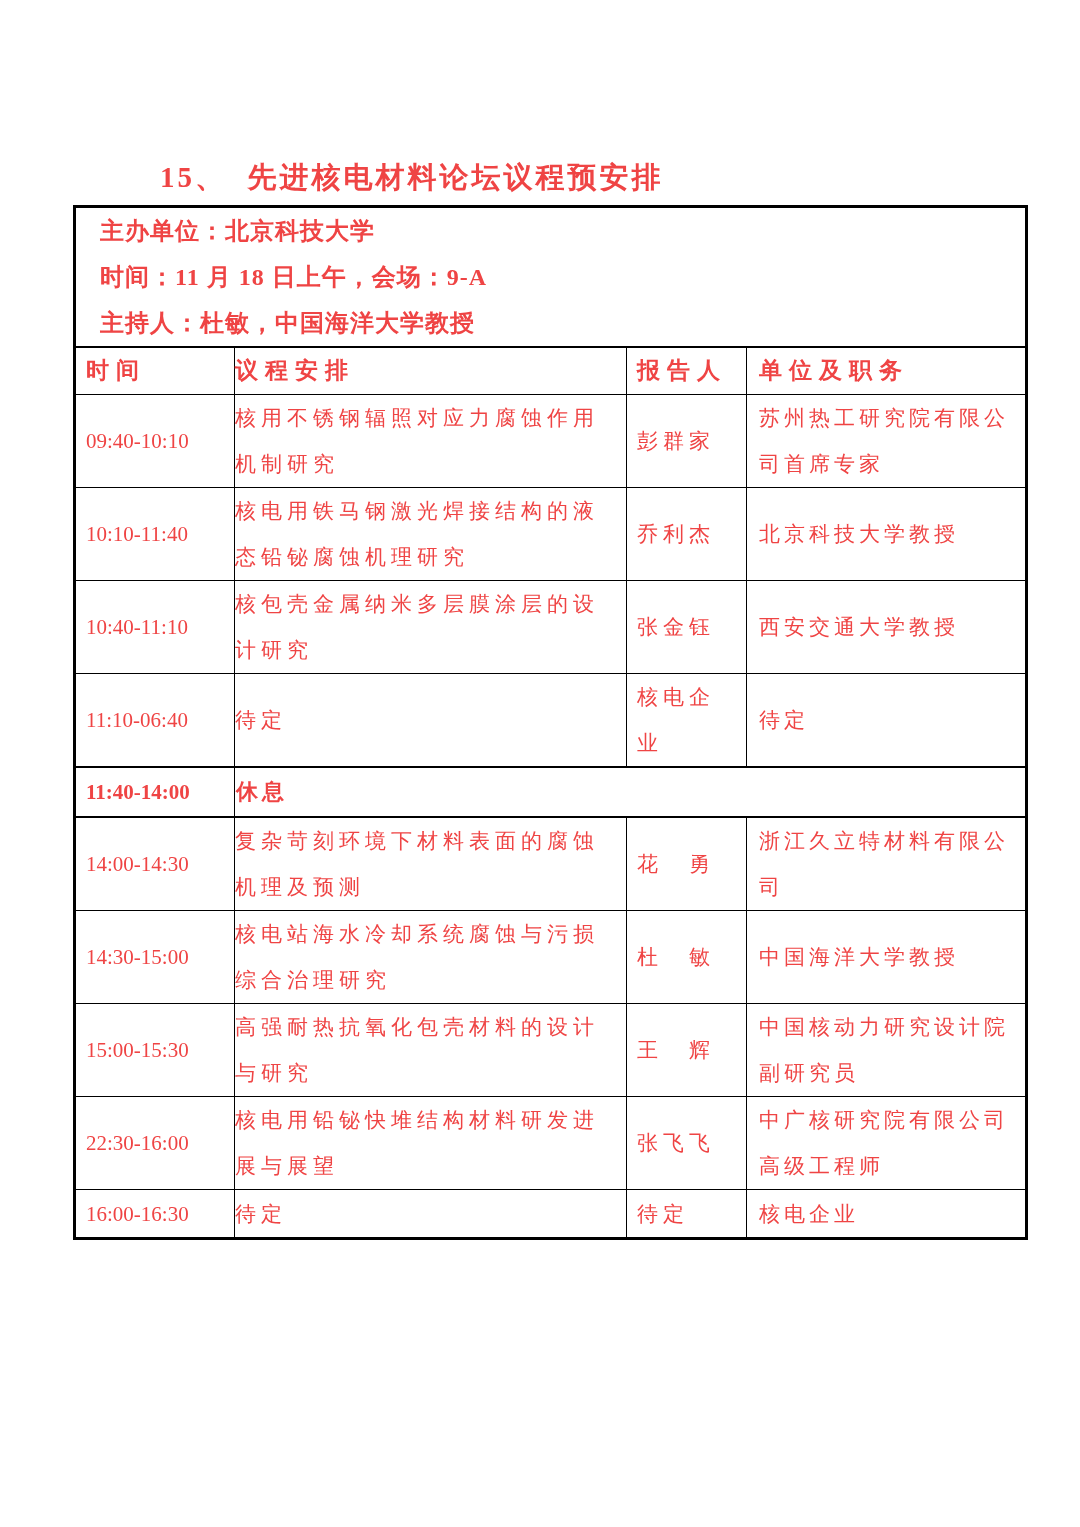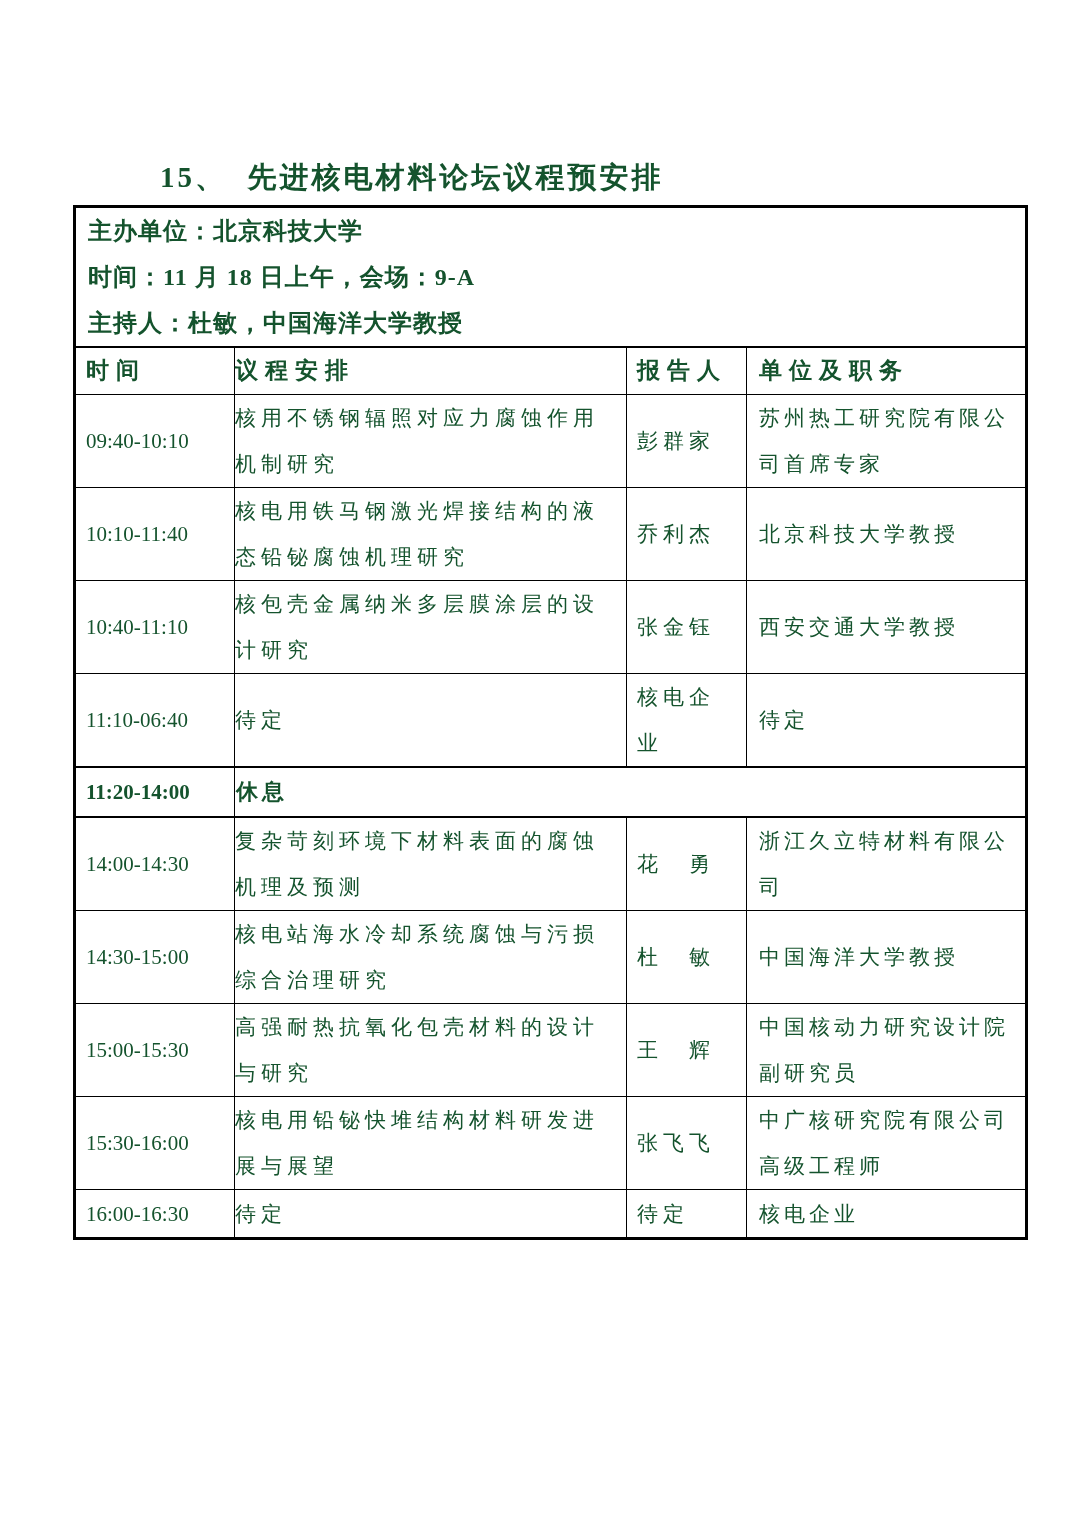--- a/index.html
+++ b/index.html
@@ -1,37 +1,37 @@
 <!DOCTYPE html>
 <html><head>
 <meta charset="utf-8">
 <style>
   html,body{margin:0;padding:0;background:#fff;}
   .page{
     position:relative;width:1080px;height:1471px;background:#ffffff;
-    font-family:"Liberation Serif","DejaVu Serif",serif;color:#14532d;
+    font-family:"Liberation Serif","DejaVu Serif",serif;color:#ef4444;
     overflow:hidden;
   }
   .doc-title{
     position:absolute;left:160px;top:158px;
     font-size:29px;font-weight:bold;letter-spacing:3px;white-space:pre;
   }
   table.agenda{
     position:absolute;left:73px;top:205px;width:952px;
     border-collapse:collapse;table-layout:fixed;
     border:3px solid #000;
   }
   td{
     border:1px solid #000;vertical-align:middle;
     font-size:21px;line-height:46px;word-break:break-all;
   }
   
   td.section{
     font-weight:bold;font-size:24px;letter-spacing:1px;
-    padding:0 0 0 12px;border-bottom:2px solid #000;
+    padding:0 0 0 24px;border-bottom:2px solid #000;
   }
   td.section .line{line-height:46px;}
   
   td.colhead{
     font-weight:bold;font-size:23px;letter-spacing:7px;
   }
   
   .c-time{padding:0 4px 0 10px;margin-left:24px;}
   .c-topic{padding:0 8px 0 0;letter-spacing:5px;}
   .c-speaker{padding:0 14px 0 10px;letter-spacing:5px;}
@@ -99,21 +99,21 @@
         <td class="c-affil">西安交通大学教授</td>
       </tr>
       <tr class="h-double">
         <td class="c-time">11:10-06:40</td>
         <td class="c-topic">待定</td>
         <td class="c-speaker">核电企业</td>
         <td class="c-affil">待定</td>
       </tr>
 
       <tr class="h-break">
-        <td class="c-time break-time">11:20-14:00</td>
+        <td class="c-time break-time">11:40-14:00</td>
         <td class="break-label" colspan="3">休息</td>
       </tr>
 
 
       <tr class="h-double">
         <td class="c-time">14:00-14:30</td>
         <td class="c-topic">复杂苛刻环境下材料表面的腐蚀机理及预测</td>
         <td class="c-speaker">花　勇</td>
         <td class="c-affil">浙江久立特材料有限公司</td>
       </tr>
@@ -123,21 +123,21 @@
         <td class="c-speaker">杜　敏</td>
         <td class="c-affil">中国海洋大学教授</td>
       </tr>
       <tr class="h-double">
         <td class="c-time">15:00-15:30</td>
         <td class="c-topic">高强耐热抗氧化包壳材料的设计与研究</td>
         <td class="c-speaker">王　辉</td>
         <td class="c-affil">中国核动力研究设计院副研究员</td>
       </tr>
       <tr class="h-double">
-        <td class="c-time">15:30-16:00</td>
+        <td class="c-time">22:30-16:00</td>
         <td class="c-topic">核电用铅铋快堆结构材料研发进展与展望</td>
         <td class="c-speaker">张飞飞</td>
         <td class="c-affil">中广核研究院有限公司高级工程师</td>
       </tr>
       <tr class="h-last">
         <td class="c-time">16:00-16:30</td>
         <td class="c-topic">待定</td>
         <td class="c-speaker">待定</td>
         <td class="c-affil">核电企业</td>
       </tr>

